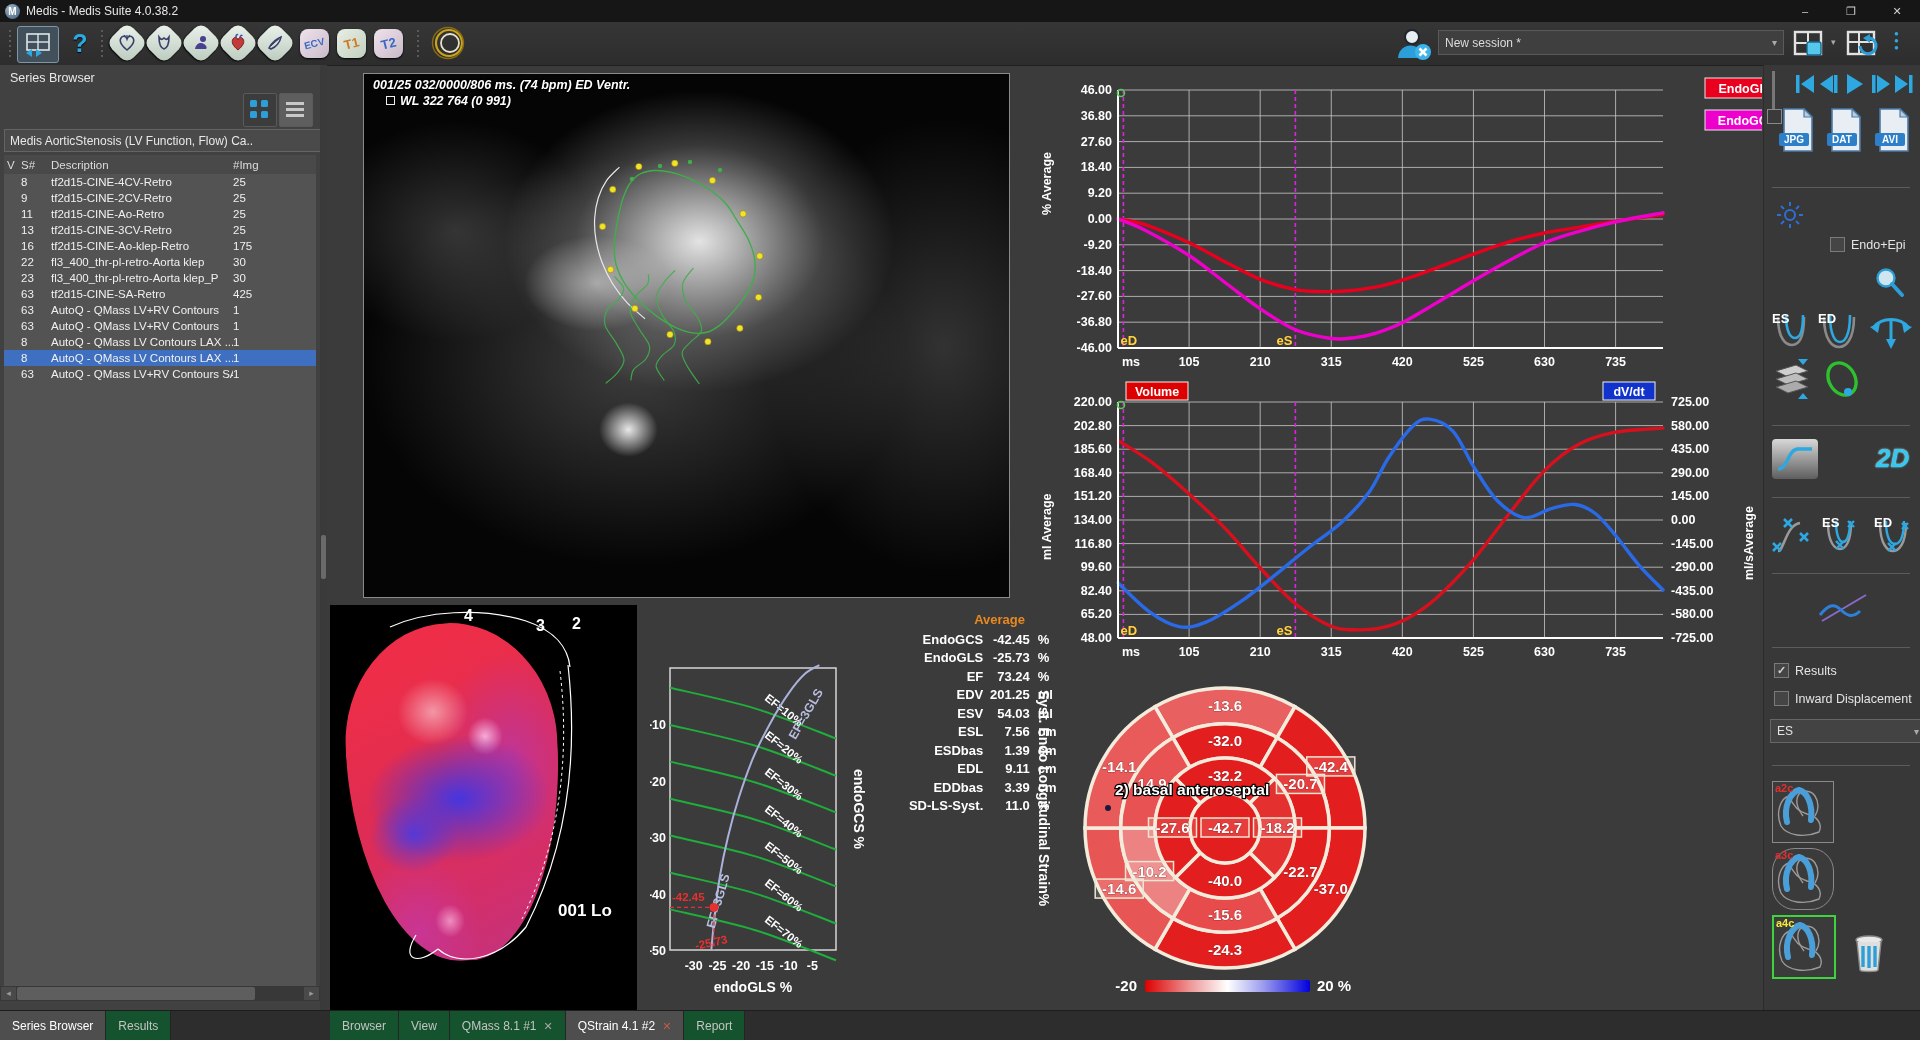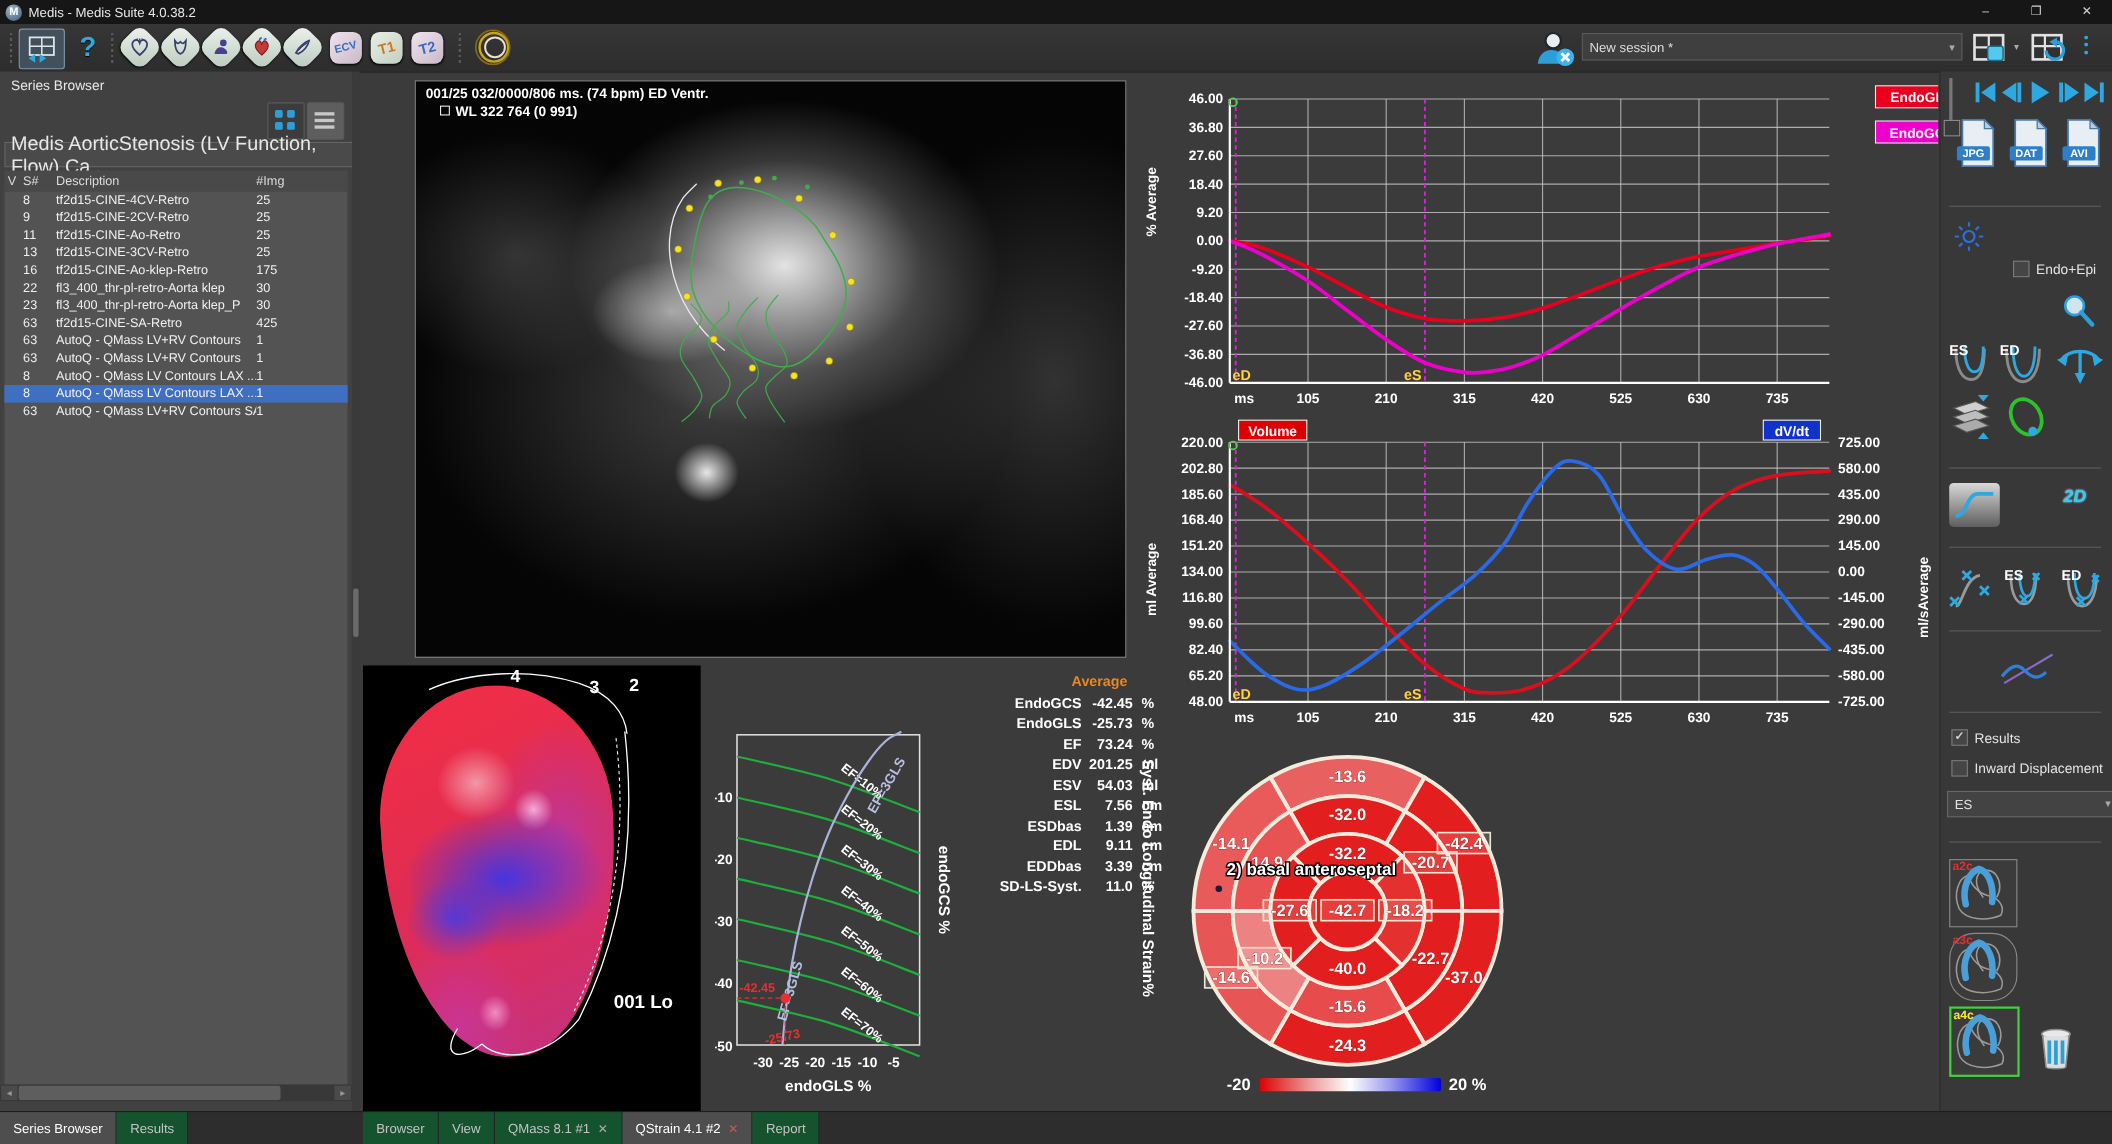--- a/index.html
+++ b/index.html
@@ -29,42 +29,42 @@
     background:linear-gradient(135deg,#efe3ec,#c9b9c9);box-shadow:0 1px 2px #000;
     display:flex;align-items:center;justify-content:center;font-weight:bold;}
   .combo{background:#3f3f3f;border:1px solid #5a5a5a;color:#ddd;font-size:12px;display:flex;
     align-items:center;padding:0 6px;}
   .combo .arr{margin-left:auto;color:#aaa;font-size:10px}
   
   .left-panel{position:absolute;left:0;top:65px;width:320px;height:945px;background:#414141;}
   .lp-title{position:absolute;left:10px;top:6px;color:#e8e8e8;font-size:12.5px;}
   .view-btn{position:absolute;top:28px;width:32px;height:32px;border:1px solid #5a5a5a;border-radius:2px;}
   .study-combo{position:absolute;left:4px;top:64px;width:310px;height:21px;background:#4a4a4a;
-    border:1px solid #646464;color:#e8e8e8;font-size:18px;display:flex;align-items:center;padding:0 5px;}
+    border:1px solid #646464;color:#e8e8e8;font-size:12px;display:flex;align-items:center;padding:0 5px;}
   .ser-head{position:absolute;left:4px;top:90px;width:312px;height:19px;background:#494949;
     border-bottom:1px solid #3a3a3a;color:#dcdcdc;font-size:11.5px;display:flex;align-items:center;}
   .ser-rows{position:absolute;left:4px;top:109px;width:312px;height:812px;background:#535353;}
   .ser-row{height:16px;display:flex;align-items:center;color:#f0f0f0;font-size:11.5px;white-space:nowrap;}
   .ser-row.sel{background:#3f6fc0}
   .c-v{width:14px;padding-left:3px}.c-s{width:30px}.c-d{width:182px;overflow:hidden}.c-i{width:40px}
   .hscroll{position:absolute;left:0;top:921px;width:320px;height:15px;background:#383838;}
   .hs-arrow{position:absolute;top:1px;width:15px;height:13px;background:#4a4a4a;color:#999;font-size:9px;
     text-align:center;line-height:13px;}
   .hs-thumb{position:absolute;left:17px;top:1px;width:238px;height:13px;background:#5e5e5e;border-radius:2px;}
   .vscroll{position:absolute;left:320px;top:65px;width:7px;height:945px;background:#3a3a3a;}
   .vs-thumb{position:absolute;left:1px;top:470px;width:5px;height:44px;background:#6a6a6a;border-radius:2px;}
   
-  .mri{position:absolute;left:377px;top:73px;width:645px;height:523px;border:1px solid #8a8a8a;background:
+  .mri{position:absolute;left:363px;top:73px;width:645px;height:523px;border:1px solid #8a8a8a;background:
     radial-gradient(42% 40% at 52% 32%, rgba(238,238,238,.95), rgba(150,150,150,.35) 46%, rgba(40,40,40,0) 72%),
     radial-gradient(16% 13% at 36% 40%, rgba(205,205,205,.8), rgba(205,205,205,0) 70%),
     radial-gradient(7% 8% at 41% 68%, rgba(242,242,242,.95), rgba(242,242,242,0) 65%),
     radial-gradient(56% 52% at 42% 55%, rgba(118,118,118,.5), rgba(118,118,118,0) 75%),
     radial-gradient(40% 62% at 90% 52%, rgba(95,95,95,.5), rgba(95,95,95,0) 70%),
     radial-gradient(30% 30% at 14% 30%, rgba(105,105,105,.45), rgba(105,105,105,0) 70%),
-    #050505;}
+    #050505; font-style: italic;}
   .mri-ov{position:absolute;left:9px;color:#fff;font-size:12.5px;font-weight:bold;
     text-shadow:1px 1px 1px #000,-1px -1px 1px #000;}
   .wl-sq{display:inline-block;width:7px;height:7px;border:1px solid #eee;margin-right:5px;}
   
   svg text{font-family:"Liberation Sans",sans-serif}
   .tick{fill:#fff;font-size:12.5px;font-weight:bold}
   .rot-label{position:absolute;color:#fff;font-size:12.5px;font-weight:bold;white-space:nowrap;}
   
   .model3d{position:absolute;left:330px;top:605px;width:307px;height:405px;background:#000;overflow:hidden;}
   .heart-blob{position:absolute;left:18px;top:18px;width:212px;height:338px;
@@ -92,21 +92,21 @@
   .sb-div{position:absolute;left:8px;width:138px;height:1px;background:#5c5c5c;}
   .sb-check{width:13px;height:13px;background:#454545;border:1px solid #7a7a7a;display:inline-block;
     color:#cfcfcf;font-size:11px;line-height:13px;text-align:center;font-weight:bold;}
   .sb-label{color:#e4e4e4;font-size:12.5px;}
   .sb-row{position:absolute;display:flex;align-items:center;gap:6px;}
   .sb-select{position:absolute;left:6px;width:142px;height:22px;background:#434343;border:1px solid #666;
     color:#e4e4e4;font-size:12px;display:flex;align-items:center;padding:0 6px;}
   .thumb{position:absolute;left:8px;width:60px;height:60px;background:#3b3b3b;border:1px solid #8a8a8a;}
   .thumb.sel{border:2px solid #3fd43f;}
   .thumb-lab{position:absolute;left:2px;top:0px;font-size:11px;font-weight:bold;}
-  .twod{color:#35c8f0;font-size:16px;font-weight:bold;font-style:italic;
+  .twod{color:#35c8f0;font-size:26px;font-weight:bold;font-style:italic;
     text-shadow:0 0 2px #fff,1px 1px 1px #045;}
   
   .bottombar{position:absolute;left:0;top:1010px;width:1920px;height:30px;background:#2d2d2d;
     border-top:1px solid #1d1d1d;display:flex;}
   .btab{height:100%;display:flex;align-items:center;padding:0 12px;color:#c4c4c4;font-size:12px;
     border-right:1px solid #242424;background:#14532d;gap:7px;}
   .btab.active{background:#4e4e4e;color:#fff;}
   .btab .x{font-size:11px;color:#a8a8a8}
   .btab .x.warm{color:#c25b4a}
   .center-tabs{position:absolute;left:330px;top:0;height:100%;display:flex;}

